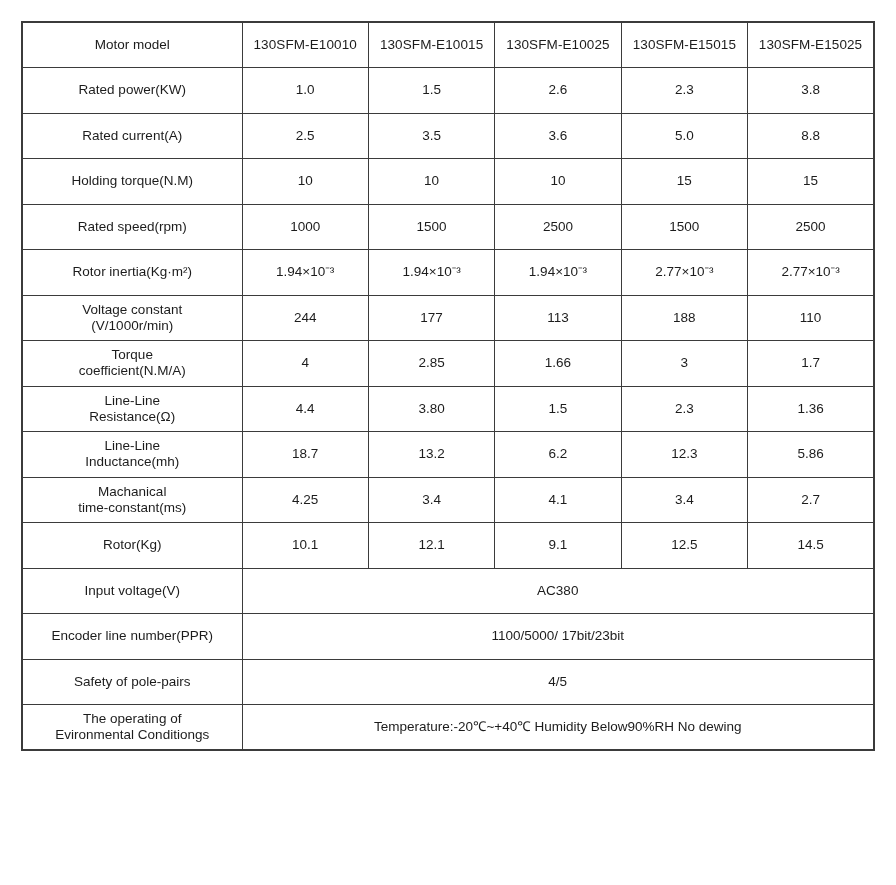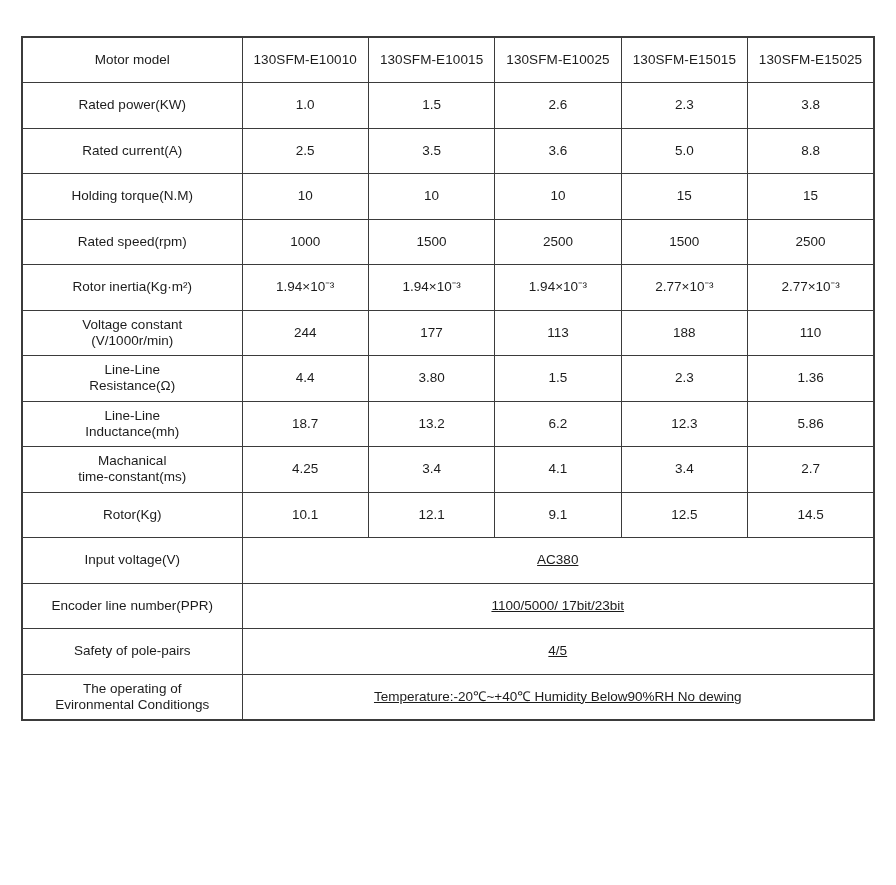--- a/index.html
+++ b/index.html
@@ -6,21 +6,21 @@
   html, body {
     margin: 0;
     padding: 0;
     background: #ffffff;
     font-family: "Liberation Sans", sans-serif;
   }
   .page {
     width: 896px;
     height: 885px;
     background: #ffffff;
-    padding: 36px 21px 0 21px;
+    padding: 21px 21px 0 21px;
   }
   table.spec-table {
     border-collapse: collapse;
     table-layout: fixed;
     width: 854px;
     border: 2px solid #3b3b3b;
   }
   table.spec-table td {
     border: 1.5px solid #3b3b3b;
     height: 45.5px;
@@ -38,21 +38,20 @@
   }
   td.model-cell {
     font-size: 13px;
     letter-spacing: 0.1px;
   }
   td.value-cell, td.span-value-cell {
     font-size: 13.5px;
   }
   td.span-value-cell {
     white-space: pre-wrap;
-    text-decoration: underline;
   }
 </style>
 </head>
 <body>
 
 <div class="page">
   <table class="spec-table">
     <colgroup>
       <col style="width:220px">
       <col>
@@ -113,20 +112,29 @@
         <tr>
           <td class="label-cell">Voltage constant
 (V/1000r/min)</td>
           <td class="value-cell">244</td>
           <td class="value-cell">177</td>
           <td class="value-cell">113</td>
           <td class="value-cell">188</td>
           <td class="value-cell">110</td>
         </tr>
         <tr>
+          <td class="label-cell">Torque
+coefficient(N.M/A)</td>
+          <td class="value-cell">4</td>
+          <td class="value-cell">2.85</td>
+          <td class="value-cell">1.66</td>
+          <td class="value-cell">3</td>
+          <td class="value-cell">1.7</td>
+        </tr>
+        <tr>
           <td class="label-cell">Line-Line
 Resistance(Ω)</td>
           <td class="value-cell">4.4</td>
           <td class="value-cell">3.80</td>
           <td class="value-cell">1.5</td>
           <td class="value-cell">2.3</td>
           <td class="value-cell">1.36</td>
         </tr>
         <tr>
           <td class="label-cell">Line-Line

